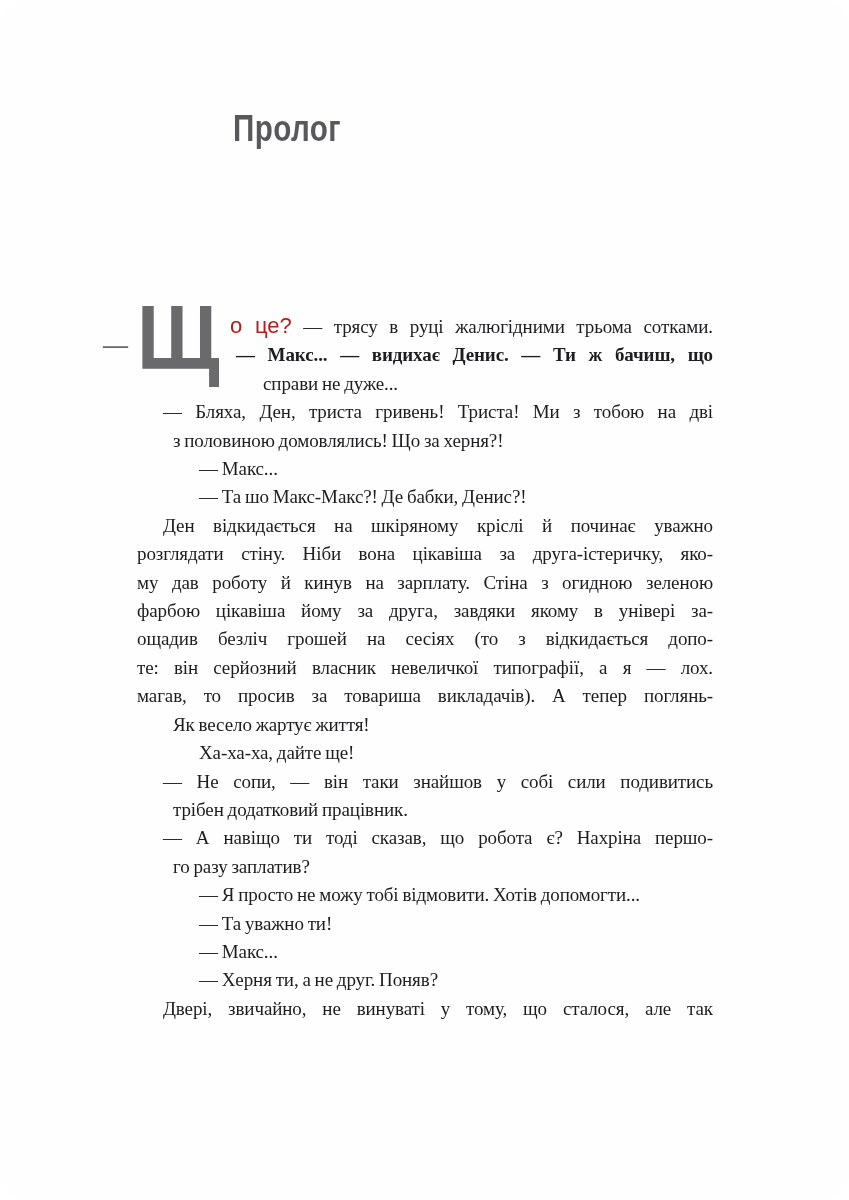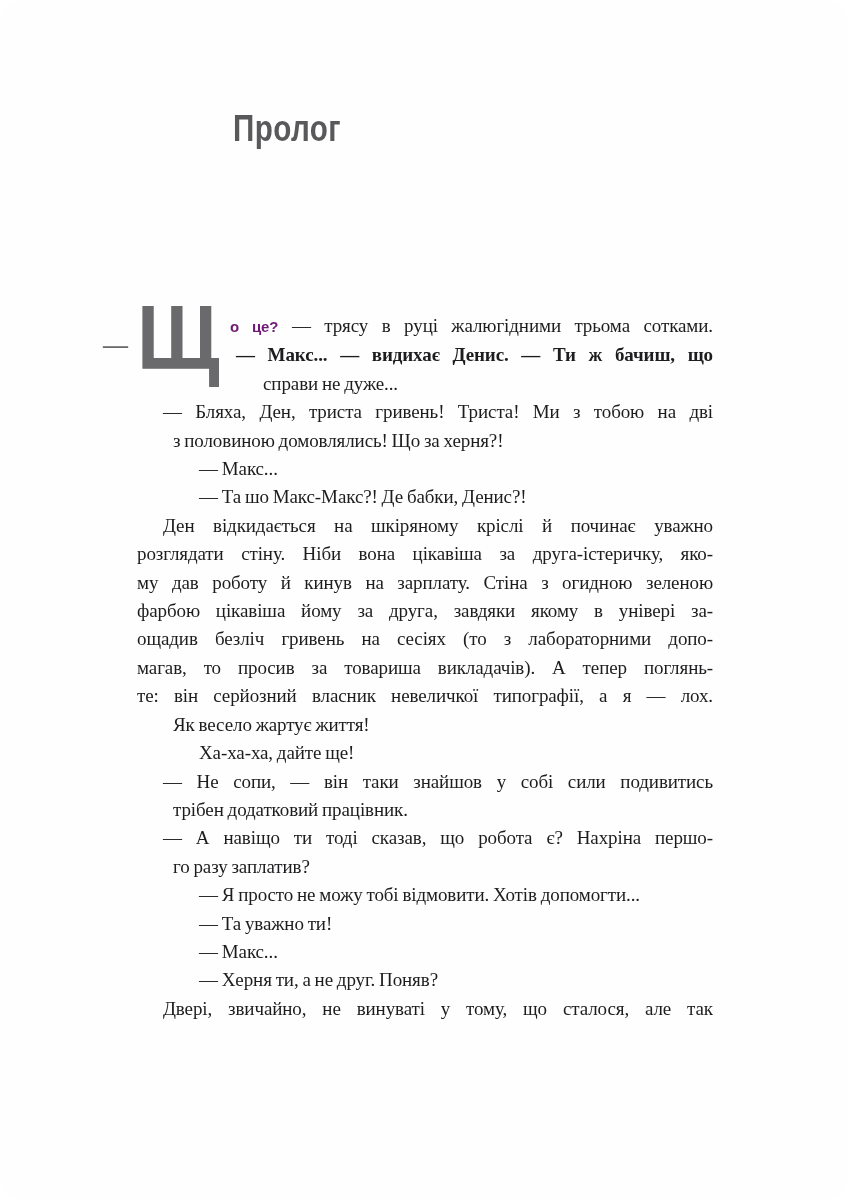--- a/index.html
+++ b/index.html
@@ -63,23 +63,23 @@
     text-align-last: justify;
   }
   .line.left { text-align-last: left; margin-left: 36px; }
   .pad-drop1 { padding-left: 93px; }
   .pad-drop2 { padding-left: 99px; font-weight: bold; }
   .pad-drop3 { padding-left: 90px; }
   .pad-indent { padding-left: 26px; }
   .pad-flush { padding-left: 0; }
   .lead-bold {
     font-family: "Liberation Sans", sans-serif;
-    font-weight: 700;
-    font-size: 15px;
-    color: #701a75;
+    font-weight: 400;
+    font-size: 22px;
+    color: #b91c1c;
   }
 </style>
 </head>
 <body>
 
 <div class="page">
   <h1 class="chapter-title">Пролог</h1>
 
   <div class="textblock">
     <span class="opening-dash">—</span>
@@ -89,23 +89,23 @@
         <div class="line pad-drop2">— Макс... — видихає Денис. — Ти ж бачиш, що</div>
         <div class="line pad-drop3 left">справи не дуже...</div>
         <div class="line pad-indent">— Бляха, Ден, триста гривень! Триста! Ми з тобою на дві</div>
         <div class="line pad-flush left">з половиною домовлялись! Що за херня?!</div>
         <div class="line pad-indent left">— Макс...</div>
         <div class="line pad-indent left">— Та шо Макс-Макс?! Де бабки, Денис?!</div>
         <div class="line pad-indent">Ден відкидається на шкіряному кріслі й починає уважно</div>
         <div class="line pad-flush">розглядати стіну. Ніби вона цікавіша за друга-істеричку, яко-</div>
         <div class="line pad-flush">му дав роботу й кинув на зарплату. Стіна з огидною зеленою</div>
         <div class="line pad-flush">фарбою цікавіша йому за друга, завдяки якому в універі за-</div>
-        <div class="line pad-flush">ощадив безліч гривень на сесіях (то з лабораторними допо-</div>
+        <div class="line pad-flush">ощадив безліч грошей на сесіях (то з відкидається допо-</div>
+        <div class="line pad-flush">те: він серйозний власник невеличкої типографії, а я — лох.</div>
         <div class="line pad-flush">магав, то просив за товариша викладачів). А тепер поглянь-</div>
-        <div class="line pad-flush">те: він серйозний власник невеличкої типографії, а я — лох.</div>
         <div class="line pad-flush left">Як весело жартує життя!</div>
         <div class="line pad-indent left">Ха-ха-ха, дайте ще!</div>
         <div class="line pad-indent">— Не сопи, — він таки знайшов у собі сили подивитись</div>
         <div class="line pad-flush left">трібен додатковий працівник.</div>
         <div class="line pad-indent">— А навіщо ти тоді сказав, що робота є? Нахріна першо-</div>
         <div class="line pad-flush left">го разу заплатив?</div>
         <div class="line pad-indent left">— Я просто не можу тобі відмовити. Хотів допомогти...</div>
         <div class="line pad-indent left">— Та уважно ти!</div>
         <div class="line pad-indent left">— Макс...</div>
         <div class="line pad-indent left">— Херня ти, а не друг. Поняв?</div>

